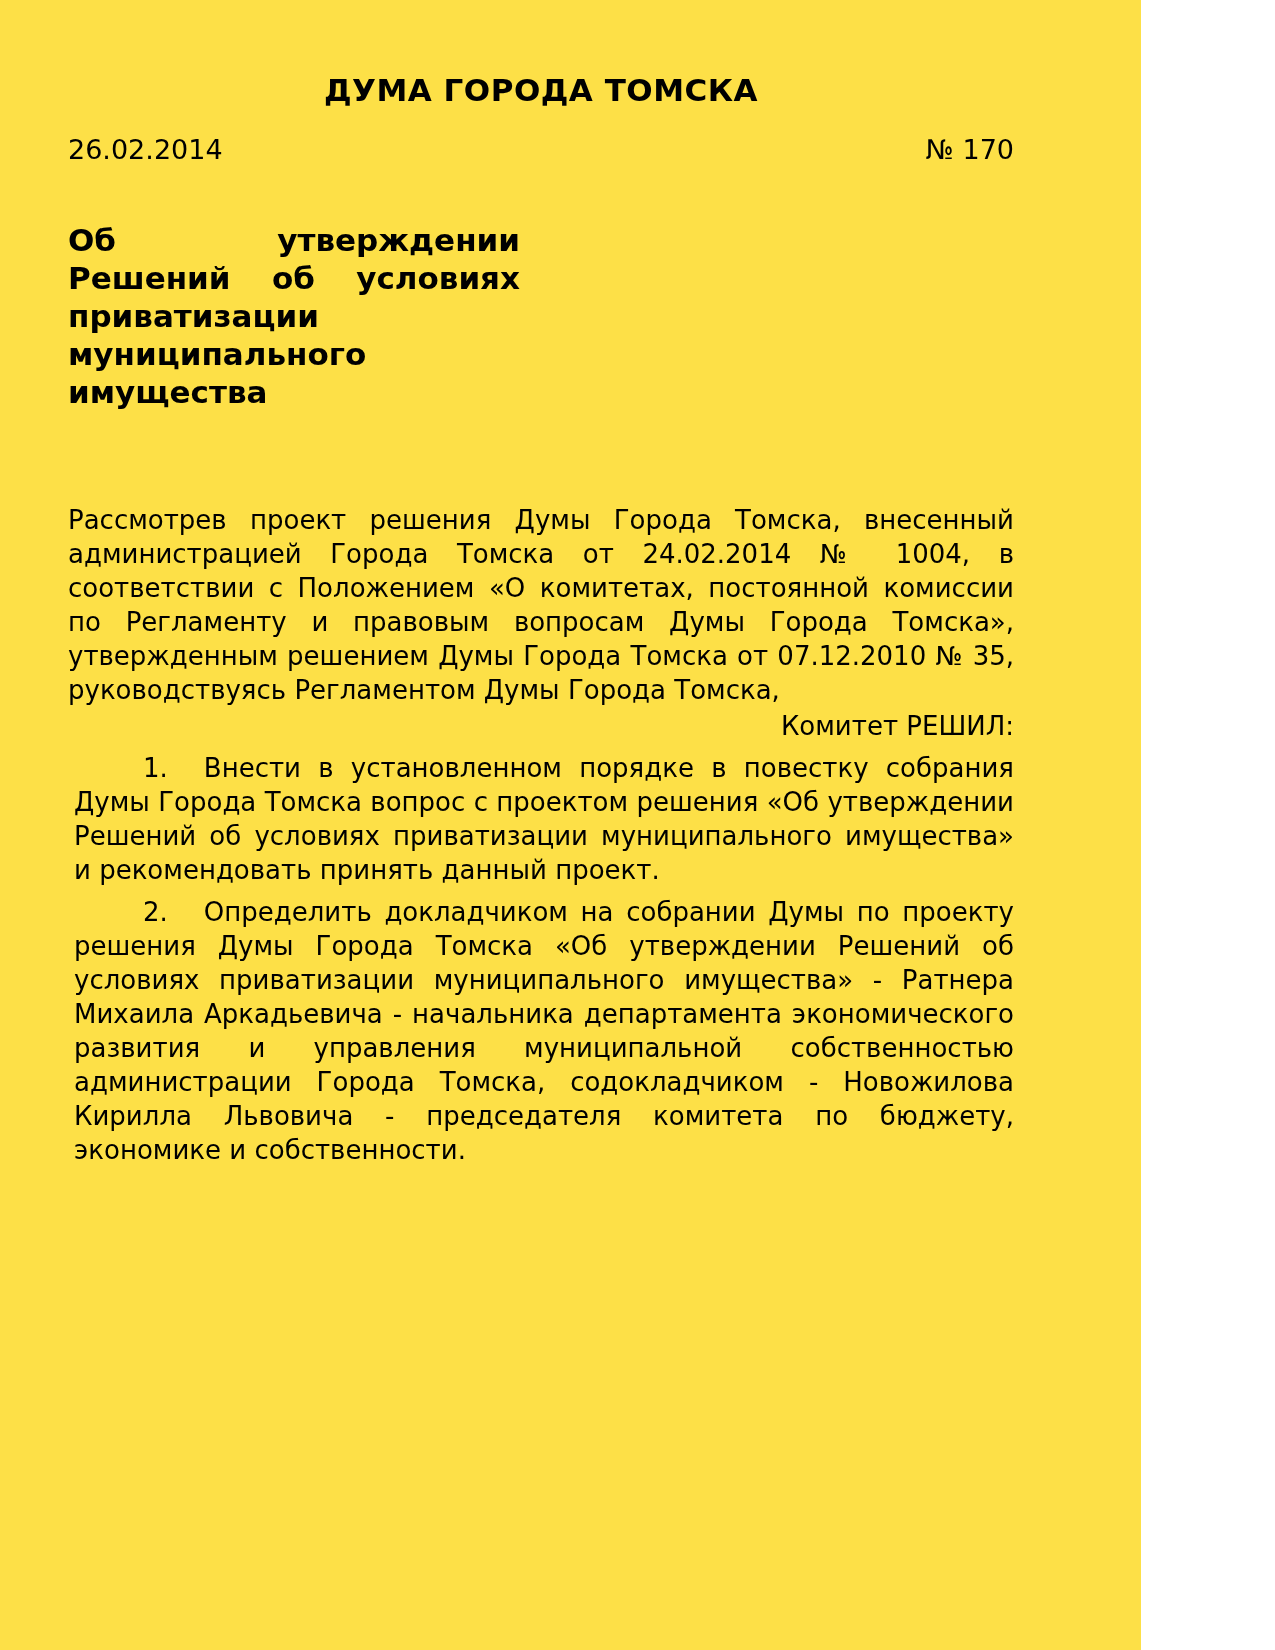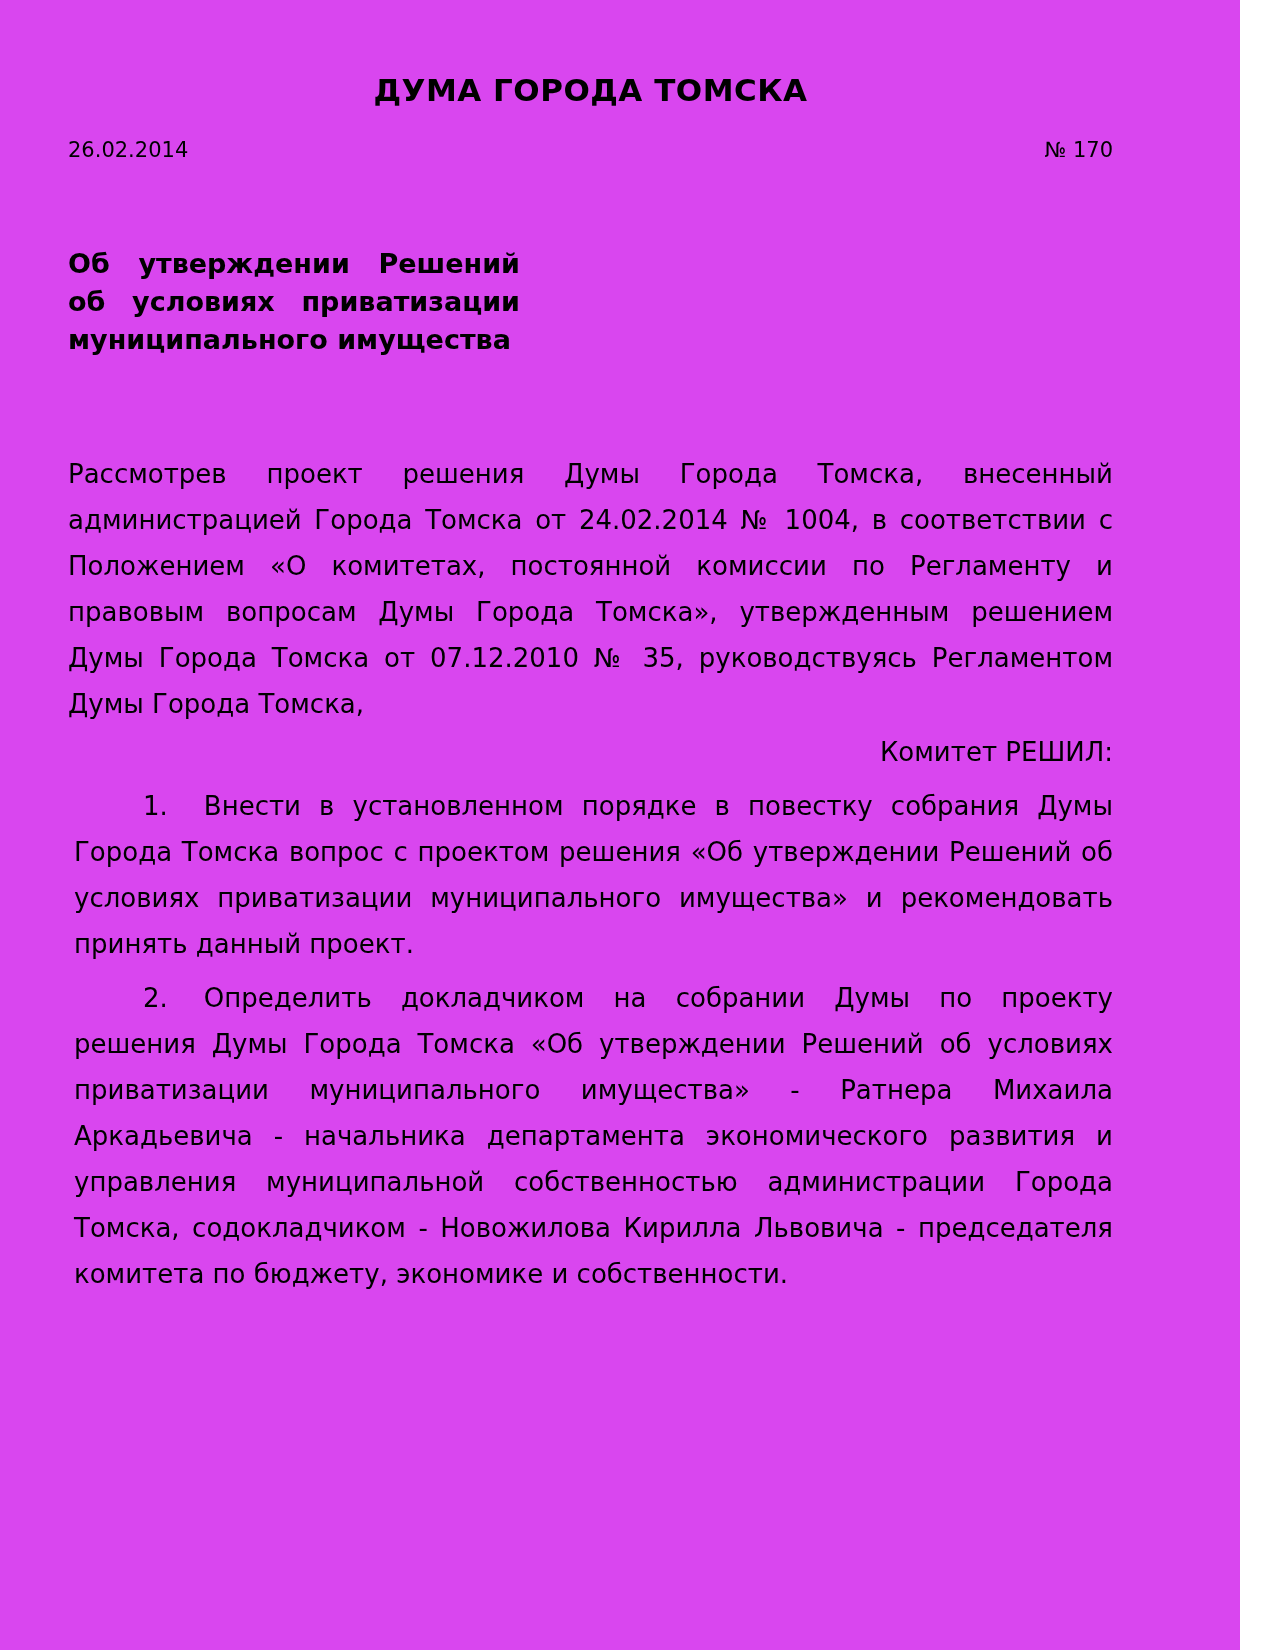--- a/index.html
+++ b/index.html
@@ -10,55 +10,55 @@
   body {
     width: 1275px;
     height: 1650px;
     font-family: "DejaVu Sans", sans-serif;
     color: #000000;
     -webkit-font-smoothing: antialiased;
     overflow: hidden;
   }
   .page {
     box-sizing: border-box;
-    width: 1240px;
+    width: 1141px;
     height: 1650px;
     padding: 72px 127px 0 68px;
-    background: #d946ef;
+    background: #fde047;
   }
   .doc-title {
     text-align: center;
     font-weight: bold;
     font-size: 31px;
     line-height: 36px;
     margin: 0 0 27px 0;
     letter-spacing: 0.5px;
   }
   .doc-title.rank-3 {
     margin-top: 30px;
     margin-bottom: 0;
   }
   .meta-row {
     display: flex;
     justify-content: space-between;
     align-items: baseline;
-    font-size: 21px;
+    font-size: 27px;
     line-height: 30px;
   }
   .subject {
-    margin-top: 80px;
+    margin-top: 56px;
     width: 452px;
     font-weight: bold;
-    font-size: 27px;
+    font-size: 31px;
     line-height: 38px;
     text-align: justify;
   }
   .body-text {
     font-size: 26px;
-    line-height: 46px;
+    line-height: 34px;
   }
   .preamble {
     margin-top: 92px;
     text-align: justify;
   }
   .resolved {
     text-align: right;
     margin-top: 2px;
   }
   .item {

